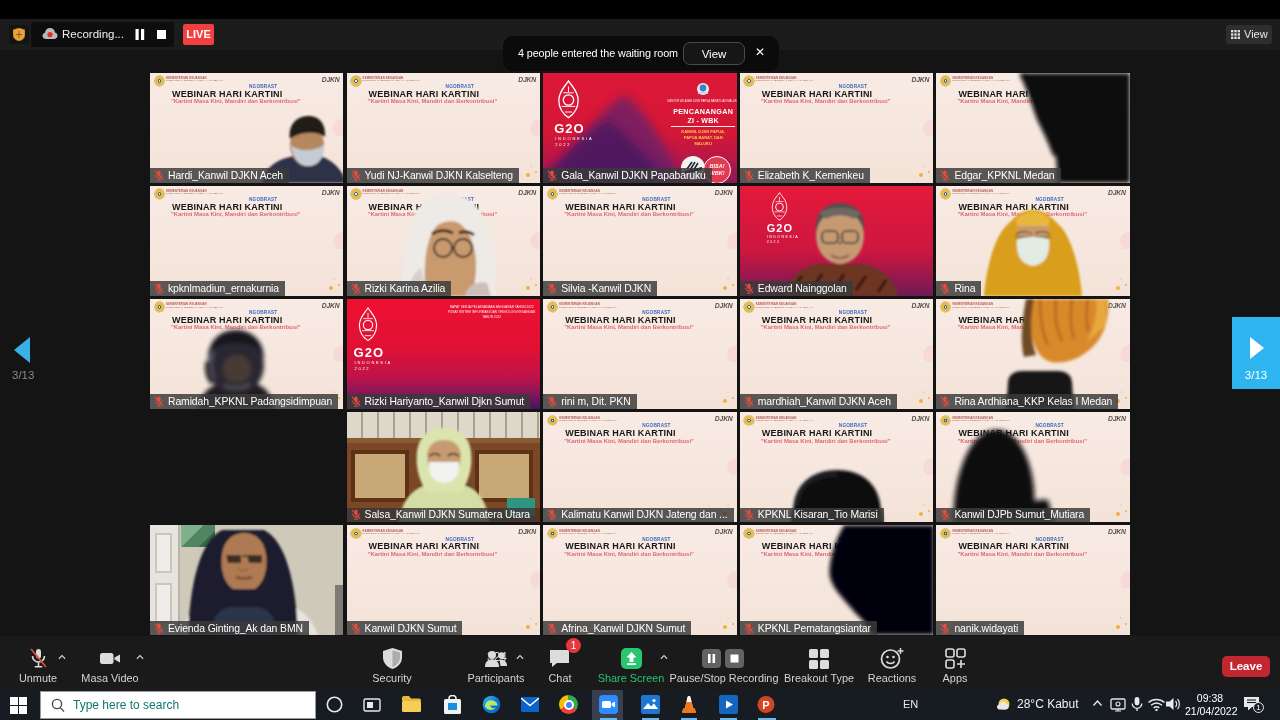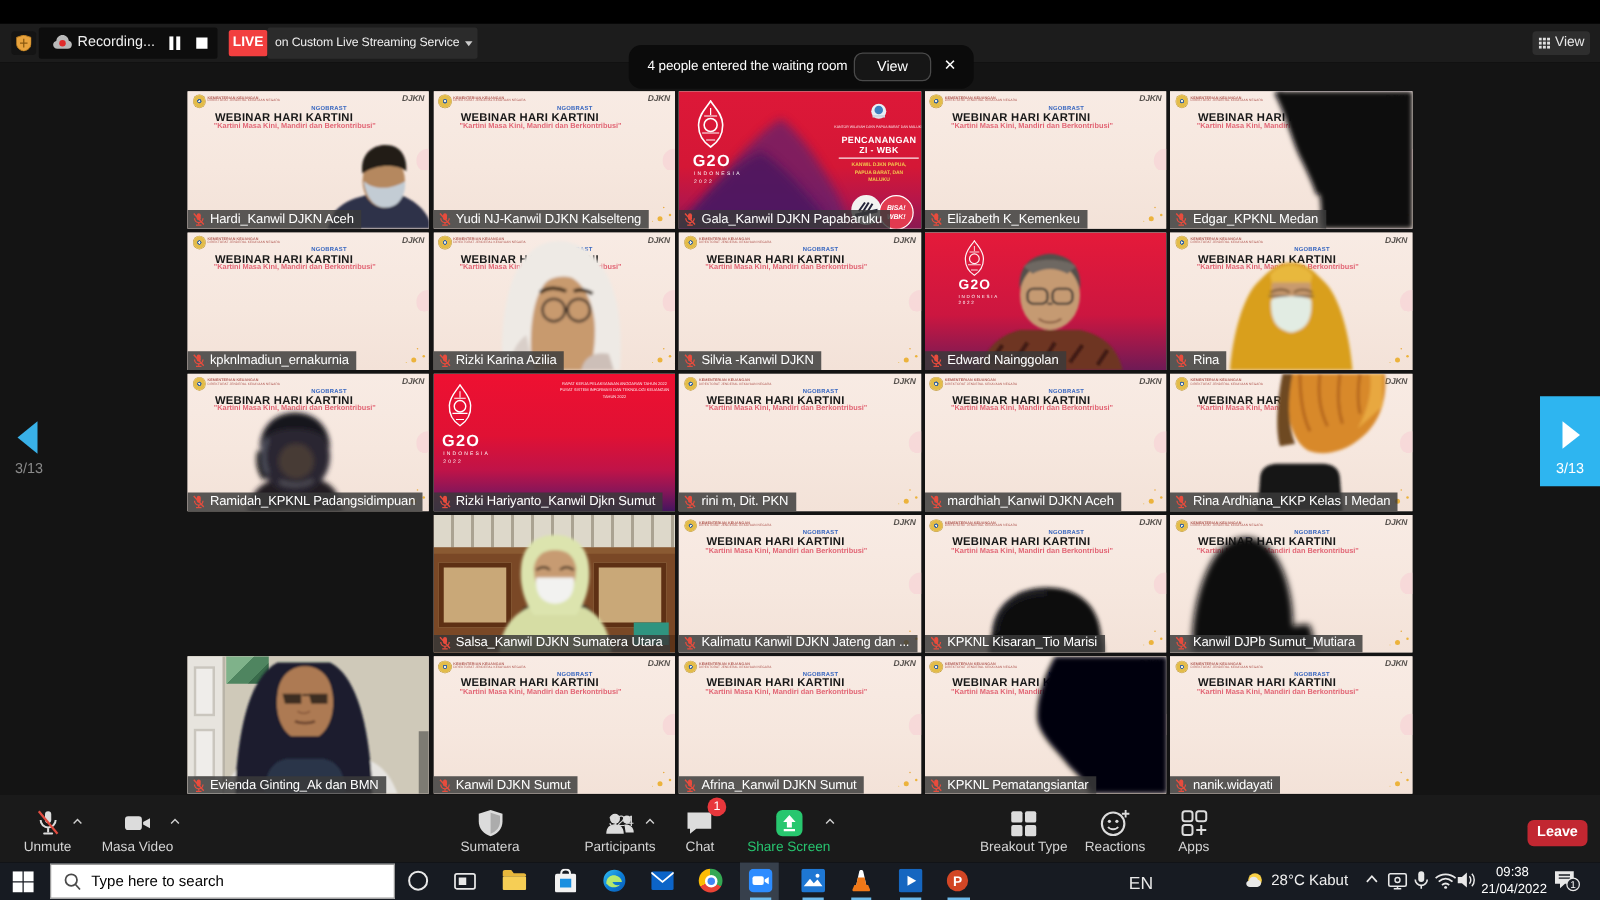--- a/index.html
+++ b/index.html
@@ -65,21 +65,21 @@
 
 #toolbar{position:absolute;left:0;top:636px;width:1280px;height:54px;background:#1a1a1a}
 .tbi{position:absolute;top:11px;text-align:center;color:#d8d8d8}
 .tbi .lb{position:absolute;top:25px;left:50%;transform:translateX(-50%);font-size:10.9px;color:#d4d4d4;white-space:nowrap}
 .car{position:absolute;width:8px;height:8px}
 #leave{position:absolute;left:1222px;top:20px;width:48px;height:21px;background:#c22731;border-radius:5px;color:#fff;font-size:11.5px;font-weight:700;text-align:center;line-height:21px}
 
 #taskbar{position:absolute;left:0;top:690px;width:1280px;height:30px;background:#171b22}
 #search{position:absolute;left:40px;top:1px;width:276px;height:28px;background:#fff;border:1px solid #9a9a9a}
 #search svg{position:absolute;left:10px;top:6px}
-#search span{position:absolute;left:32px;top:6px;font-size:12px;color:#000000}
+#search span{position:absolute;left:32px;top:6px;font-size:12px;color:#0f766e}
 .tik{position:absolute;top:694px}
 .uline{position:absolute;top:28px;height:2px;background:#6cb8e8}
 #clock{position:absolute;left:1185px;top:2px;width:50px;text-align:center;font-size:10.5px;color:#fff;line-height:13px}
 </style></head><body>
 <div id="page">
 
 
 <div id="cbar">
  <span class="shield">
         <svg style="position:absolute;left:4px;top:3px" width="12" height="13" viewBox="0 0 12 13">
@@ -93,24 +93,20 @@
           <circle cx="8" cy="7.6" r="2.6" fill="#e02c2c"></circle>
         </svg>
   <span id="rectxt">Recording...</span>
   <svg id="recpause" width="10" height="11" viewBox="0 0 10 11">
           <rect x="0.5" y="0" width="3.2" height="11" fill="#fff"></rect>
           <rect x="6" y="0" width="3.2" height="11" fill="#fff"></rect>
         </svg>
   <span id="recstop"></span>
  </span>
  <span id="live">LIVE</span>
- <span id="stream">
-        <span class="st">on Custom Live Streaming Service</span>
-        <span class="ca"></span>
-      </span>
  <span id="viewbtn">
         <svg width="9" height="9" viewBox="0 0 10 10">
           <g fill="#e0e0e0">
             <rect x="0" y="0" width="2.6" height="2.6"></rect>
             <rect x="3.7" y="0" width="2.6" height="2.6"></rect>
             <rect x="7.4" y="0" width="2.6" height="2.6"></rect>
             <rect x="0" y="3.7" width="2.6" height="2.6"></rect>
             <rect x="3.7" y="3.7" width="2.6" height="2.6"></rect>
             <rect x="7.4" y="3.7" width="2.6" height="2.6"></rect>
             <rect x="0" y="7.4" width="2.6" height="2.6"></rect>
@@ -960,21 +956,21 @@
   <span class="lb">Masa Video</span></span>
  <svg class="car" style="left:136px;top:17px;position:absolute" width="9" height="6" viewBox="0 0 9 6">
         <path d="M1 5 L4.5 1.5 L8 5" stroke="#cfcfcf" stroke-width="1.3" fill="none"></path>
       </svg>
 
  <span class="tbi" style="left:362px;width:60px">
   <svg width="21" height="23" viewBox="0 0 21 23">
           <path d="M10.5 1 L20 4 V10 C20 16 16 20 10.5 22 C5 20 1 16 1 10 V4 Z" fill="#dcdcdc"></path>
           <path d="M10.5 3.2 L18 5.6 V10 C18 14.8 15 18.2 10.5 19.9 Z" fill="#1a1a1a" opacity=".25"></path>
         </svg>
-  <span class="lb">Sumatera</span></span>
+  <span class="lb">Security</span></span>
  <span class="tbi" style="left:456px;width:80px">
   <svg width="26" height="23" viewBox="0 0 26 23">
           <g fill="#dcdcdc">
             <circle cx="9" cy="8" r="4"></circle>
             <path d="M2 20 C2 14.5 5 12.5 9 12.5 C13 12.5 16 14.5 16 20 Z"></path>
             <circle cx="18.5" cy="8.5" r="3.2"></circle>
             <path d="M16.5 12.6 C20 12.2 24 14 24 19 L17.5 19"></path>
           </g>
         </svg>
   <span class="lb">Participants</span></span>
@@ -991,20 +987,29 @@
  <span class="tbi" style="left:586px;width:90px">
   <svg width="23" height="23" viewBox="0 0 23 23">
           <rect x="1" y="1" width="21" height="21" rx="5" fill="#28c76f"></rect>
           <path d="M11.5 5 L16.5 10.5 H13.5 V15 H9.5 V10.5 H6.5 Z" fill="#fff"></path>
           <rect x="7" y="16.2" width="9" height="1.8" fill="#fff"></rect>
         </svg>
   <span class="lb" style="color:#27c46f">Share Screen</span></span>
  <svg class="car" style="left:660px;top:17px;position:absolute" width="9" height="6" viewBox="0 0 9 6">
         <path d="M1 5 L4.5 1.5 L8 5" stroke="#cfcfcf" stroke-width="1.3" fill="none"></path>
       </svg>
+ <span class="tbi" style="left:654px;width:140px">
+  <svg width="46" height="23" viewBox="0 0 46 23">
+          <rect x="1" y="2" width="19" height="19" rx="4" fill="#636363"></rect>
+          <rect x="7" y="7" width="2.6" height="9" fill="#fff"></rect>
+          <rect x="11.5" y="7" width="2.6" height="9" fill="#fff"></rect>
+          <rect x="24" y="2" width="19" height="19" rx="4" fill="#636363"></rect>
+          <rect x="29.5" y="7.5" width="8" height="8" fill="#fff"></rect>
+        </svg>
+  <span class="lb">Pause/Stop Recording</span></span>
  <span class="tbi" style="left:769px;width:100px">
   <svg width="22" height="23" viewBox="0 0 22 23">
           <g fill="#dcdcdc">
             <rect x="1" y="2" width="9" height="9" rx="1.5"></rect>
             <rect x="12" y="2" width="9" height="9" rx="1.5"></rect>
             <rect x="1" y="13" width="9" height="9" rx="1.5"></rect>
             <rect x="12" y="13" width="9" height="9" rx="1.5"></rect>
           </g>
         </svg>
   <span class="lb">Breakout Type</span></span>
@@ -1103,21 +1108,21 @@
  <svg class="tik" style="left:757px;top:5px" width="20" height="19" viewBox="0 0 20 19">
         <circle cx="9" cy="9.5" r="8.5" fill="#d24625"></circle>
         <rect x="4" y="5" width="2 " height="0"></rect>
         <text x="9" y="13.5" text-anchor="middle" font-size="11" font-weight="bold" fill="#fff" font-family="Liberation Sans">P</text>
       </svg>
  <span class="uline" style="left:600px;width:17px"></span>
  <span class="uline" style="left:642px;width:17px"></span>
  <span class="uline" style="left:681px;width:16px"></span>
  <span class="uline" style="left:720px;width:17px"></span>
  <span class="uline" style="left:758px;width:18px"></span>
- <span style="position:absolute;left:903px;top:8px;font-size:14px;color:#e8e8e8">EN</span>
+ <span style="position:absolute;left:903px;top:8px;font-size:11px;color:#e8e8e8">EN</span>
  <svg class="tik" style="left:996px;top:6px" width="18" height="17" viewBox="0 0 18 17">
         <circle cx="8" cy="8" r="5.5" fill="#f8cf46"></circle>
         <path d="M3 11 C1.5 11 .5 10 .5 8.8 C.5 7.6 1.4 6.8 2.4 6.7 C2.7 5 4.1 3.8 5.8 3.8 C6 3.8 6.3 3.8 6.5 3.9" fill="none"></path>
         <path d="M4 13.5 C2.3 13.5 1 12.4 1 10.9 C1 9.6 2 8.6 3.2 8.5 C3.5 6.7 5 5.4 6.9 5.4 C8.5 5.4 9.9 6.4 10.4 7.8 C11.8 8 12.8 9.1 12.8 10.6 C12.8 12.2 11.5 13.5 9.8 13.5 Z" fill="#e8e8e8"></path>
       </svg>
  <span style="position:absolute;left:1017px;top:7px;font-size:12px;color:#f0f0f0">28°C Kabut</span>
  <svg class="tik" style="left:1092px;top:9px" width="11" height="8" viewBox="0 0 11 8">
         <path d="M1.5 6.5 L5.5 2 L9.5 6.5" stroke="#e8e8e8" stroke-width="1.4" fill="none"></path>
       </svg>
  <svg class="tik" style="left:1110px;top:7px" width="16" height="15" viewBox="0 0 16 15">

